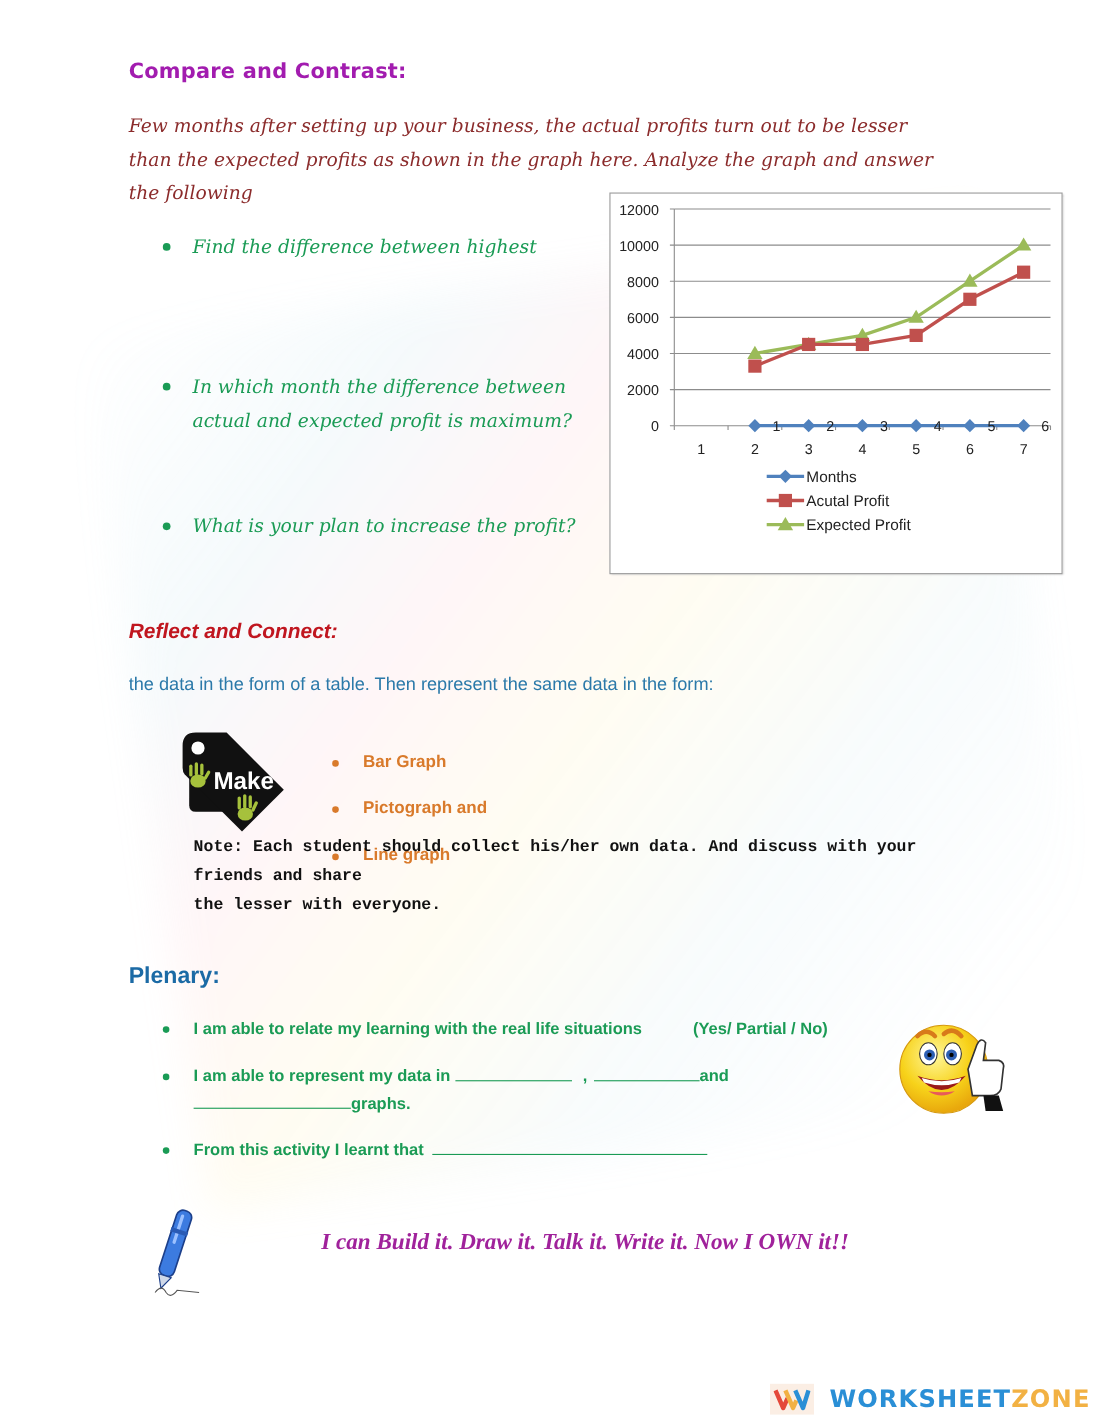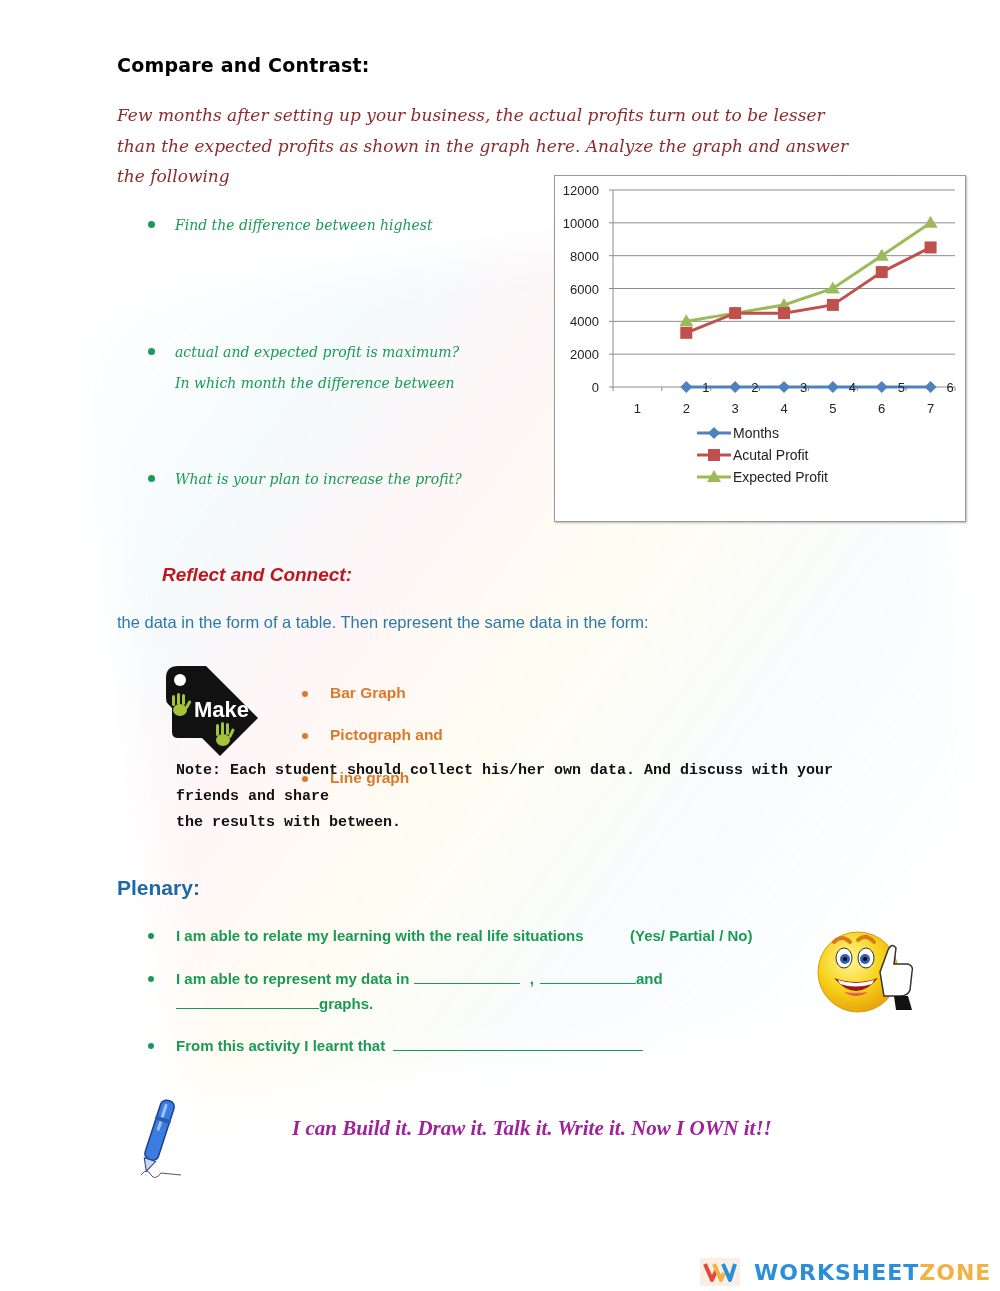--- a/index.html
+++ b/index.html
@@ -1,27 +1,27 @@
 <!DOCTYPE html>
 <html><head>
 <meta charset="utf-8">
 <style>
   html, body { margin: 0; padding: 0; background: #ffffff; }
   body { width: 1000px; height: 1291px; position: relative; overflow: hidden; font-family: "Liberation Sans", sans-serif; }
   .abs { position: absolute; }
   .watermark { position: absolute; left: 130px; top: 250px; width: 820px; height: 800px; pointer-events: none; opacity: 0.35;
     background: linear-gradient(135deg, rgba(255,255,255,0) 0%, rgba(173,216,230,0.35) 20%, rgba(255,182,193,0.35) 35%, rgba(255,235,150,0.35) 50%, rgba(173,216,230,0.25) 70%, rgba(255,255,255,0) 90%);
     transform: rotate(-8deg); filter: blur(18px); }
-  .h-compare { left: 117px; top: 54px; color: #000000; font-family: "DejaVu Sans", sans-serif; font-weight: bold; font-size: 19px; letter-spacing: 0.2px; }
+  .h-compare { left: 117px; top: 54px; color: #a21caf; font-family: "DejaVu Sans", sans-serif; font-weight: bold; font-size: 19px; letter-spacing: 0.2px; }
   .intro { left: 117px; top: 100px; width: 750px; color: #8b2b2b; font-family: "DejaVu Serif", serif; font-style: italic; font-size: 17px; line-height: 30.5px; }
   .qlist { left: 145px; top: 210px; width: 400px; }
-  .q { position: absolute; left: 0; width: 400px; color: #1a9b55; font-family: "DejaVu Serif", serif; font-style: italic; font-size: 14px; line-height: 31px; padding-left: 30px; }
+  .q { position: absolute; left: 0; width: 400px; color: #1a9b55; font-family: "DejaVu Serif", serif; font-style: italic; font-size: 17px; line-height: 31px; padding-left: 30px; }
   .q .dot { position: absolute; left: 3px; top: 11px; width: 7px; height: 7px; border-radius: 50%; background: #1a9b55; }
   .chart-box { left: 554px; top: 175px; width: 410px; height: 345px; border: 1px solid #9a9a9a; background: #fff; box-shadow: 1px 1px 2px #bbb; }
-  .h-reflect { left: 117px; top: 564px; color: #c0161f; font-family: "Liberation Sans", sans-serif; font-style: italic; font-weight: bold; font-size: 19px; margin-left: 45px; }
+  .h-reflect { left: 117px; top: 564px; color: #c0161f; font-family: "Liberation Sans", sans-serif; font-style: italic; font-weight: bold; font-size: 19px; }
   .reflect-text { left: 117px; top: 609px; width: 770px; color: #2b79a9; font-size: 16.5px; line-height: 27px; }
   .make-tag { left: 158px; top: 660px; width: 105px; height: 100px; }
   .forms { left: 300px; top: 680px; }
   .form-item { position: absolute; left: 0; color: #d97a2b; font-weight: bold; font-size: 15.5px; white-space: nowrap; padding-left: 30px; text-align: center; }
   .form-item .dot { position: absolute; left: 2px; top: 7px; width: 6px; height: 6px; border-radius: 50%; background: #d97a2b; }
   .note { left: 176px; top: 758px; width: 700px; color: #111; font-weight: bold; font-size: 15px; line-height: 26px; font-family: Liberation Mono, monospace; }
   .h-plenary { left: 117px; top: 876px; color: #1b6aa5; font-weight: bold; font-size: 21px; }
   .plen-item { position: absolute; left: 147px; color: #1a9b55; font-weight: bold; font-size: 15px; line-height: 25px; padding-left: 29px; }
   .plen-item .dot { position: absolute; left: 1px; top: 10px; width: 6px; height: 6px; border-radius: 50%; background: #1a9b55; }
   .blank { display: inline-block; border-bottom: 1.5px solid #1a9b55; height: 14px; vertical-align: baseline; }
@@ -46,22 +46,22 @@
   <div>the following</div>
 </div>
 
 <div class="abs qlist">
   <div class="q" style="top:0px;">
     <span class="dot"></span>
     <div>Find the difference between highest</div>
   </div>
   <div class="q" style="top:127px;">
     <span class="dot"></span>
+    <div>In which month the difference between</div>
     <div>actual and expected profit is maximum?</div>
-    <div>In which month the difference between</div>
   </div>
   <div class="q" style="top:254px;">
     <span class="dot"></span>
     <div>What is your plan to increase the profit?</div>
   </div>
 </div>
 
 <div class="abs chart-box">
   <svg id="chart-svg" width="410" height="345" viewBox="0 0 410 345">
       <line x1="54" y1="211" x2="58" y2="211" stroke="#8c8c8c" stroke-width="1"></line>
@@ -178,21 +178,21 @@
     <span>Pictograph and</span>
   </div>
   <div class="form-item" style="top:89px;">
     <span class="dot"></span>
     <span>Line graph</span>
   </div>
 </div>
 
 <div class="abs note">
   <div>Note: Each student should collect his/her own data. And discuss with your friends and share</div>
-  <div>the results with between.</div>
+  <div>the lesser with everyone.</div>
 </div>
 
 <div class="abs h-plenary">Plenary:</div>
 
 <div class="plen-item" style="top:923px;">
   <span class="dot"></span>
   <span>I am able to relate my learning with the real life situations</span>
   <span style="display:inline-block;width:38px;"></span>
   <span>(Yes/ Partial / No)</span>
 </div>

